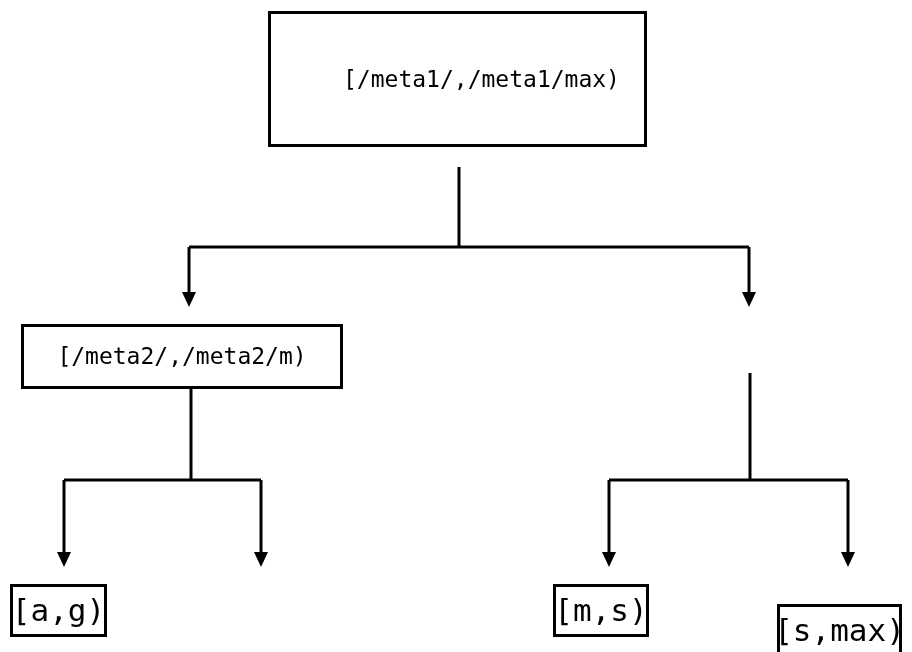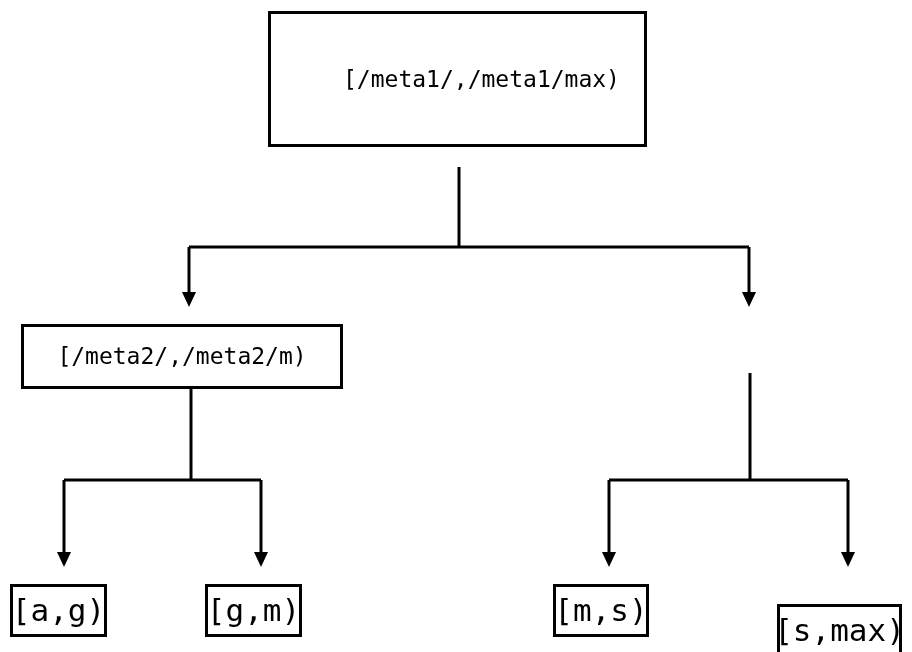--- a/index.html
+++ b/index.html
@@ -93,23 +93,20 @@
 
   <div class="node level2" style="left:21px; top:324px; width:322px; height:65px;">
     <span class="node-label">[/meta2/,/meta2/m)</span>
   </div>
 
 
   <div class="node leaf" style="left:10px; top:584px; width:97px; height:53px;">
     <span class="node-label">[a,g)</span>
   </div>
 
-  <div class="node leaf" style="left:205px; top:584px; width:97px; height:53px;">
-    <span class="node-label">[g,m)</span>
-  </div>
 
   <div class="node leaf" style="left:553px; top:584px; width:96px; height:53px;">
     <span class="node-label">[m,s)</span>
   </div>
 
   <div class="node leaf" style="left:777px; top:604px; width:125px; height:53px;">
     <span class="node-label">[s,max)</span>
   </div>
 
 </div>

